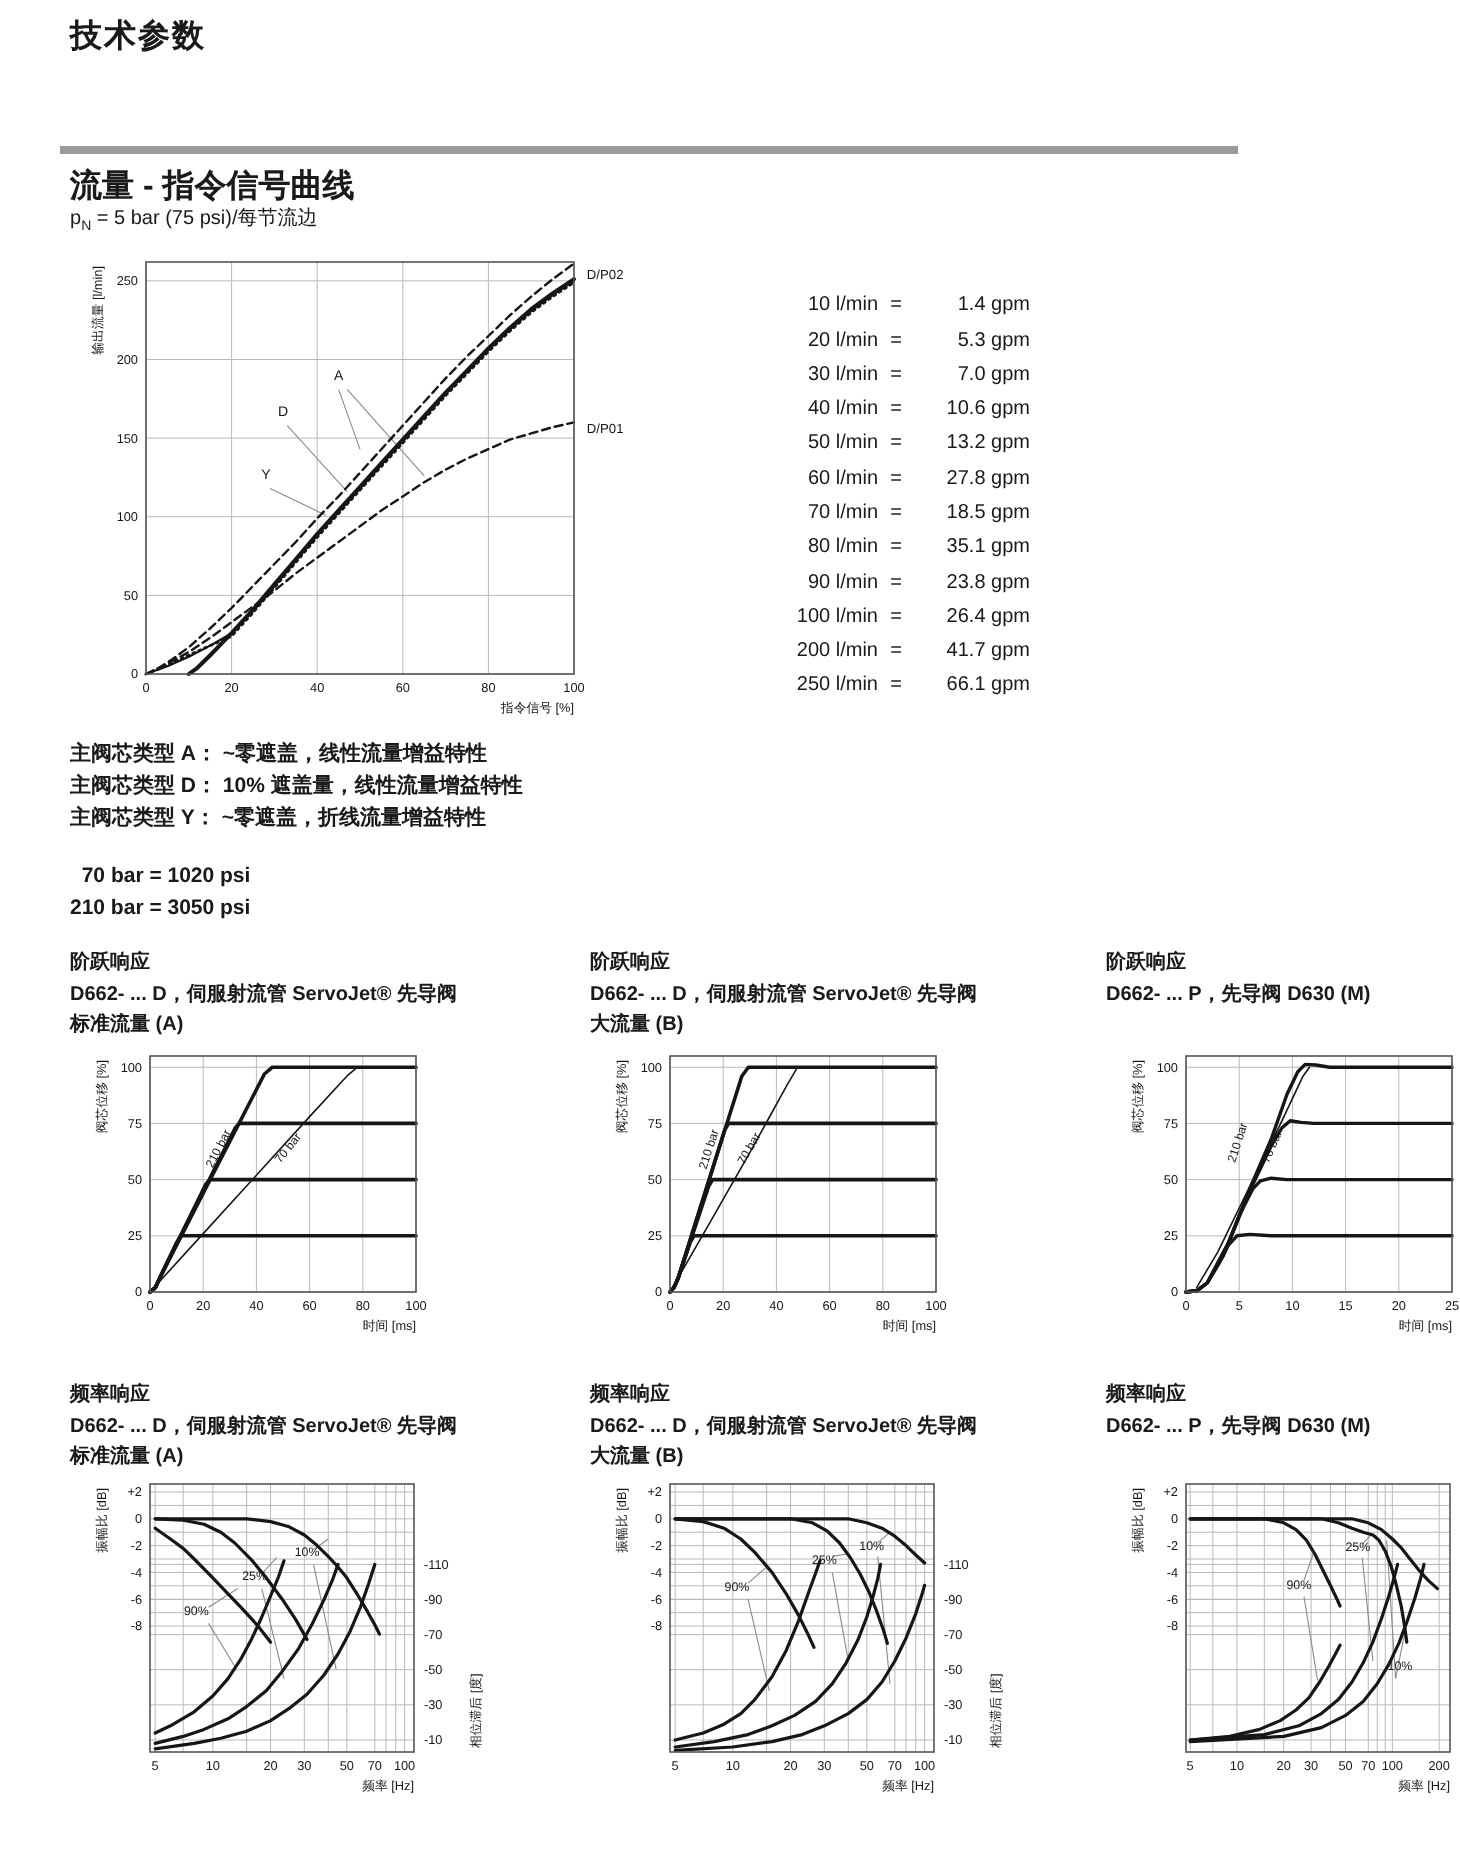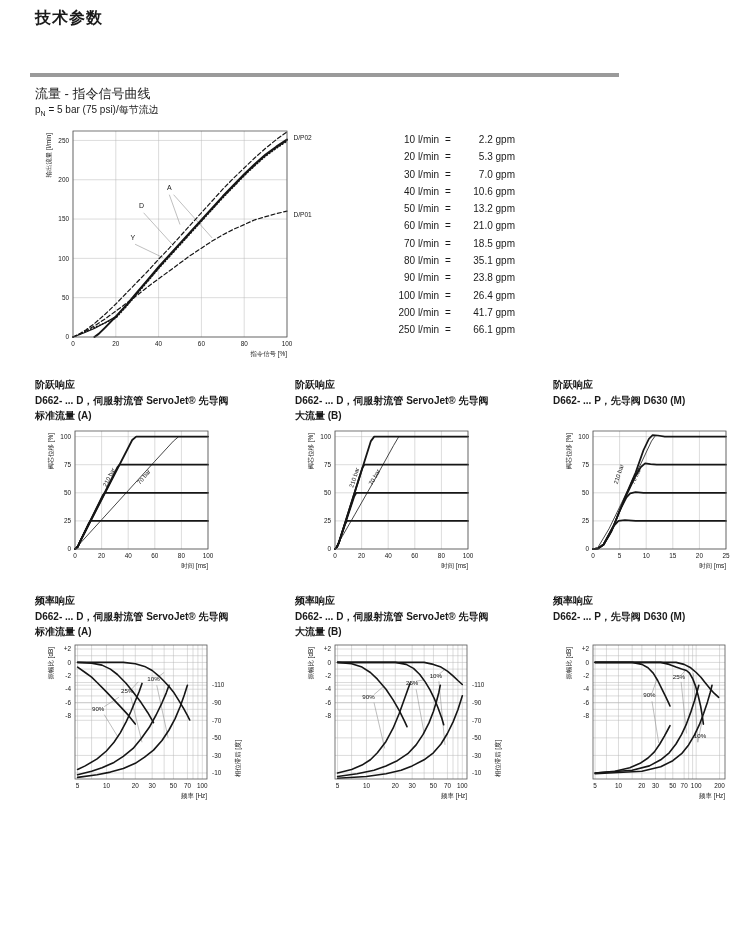--- a/index.html
+++ b/index.html
@@ -1,24 +1,24 @@
 <!DOCTYPE html>
 <html><head>
 <meta charset="utf-8">
 <style>
   html,body{margin:0;padding:0;background:#fff;}
   body{width:730px;height:929px;overflow:hidden;font-family:"Liberation Sans",sans-serif;color:#1a1a1a;}
   .page{position:relative;box-sizing:border-box;width:626px;height:929px;padding:8px 20px 0 35px;}
   .title{font-size:16px;font-weight:700;margin:0;letter-spacing:1px;}
   .rule{height:4px;background:#9a9a9a;margin:44px -13px 9px -5px;}
   .intro{font-weight:700;font-size:10.5px;line-height:17px;margin:0 0 5px 0;}
-  .sec-head{font-weight:400;font-size:13px;line-height:15px;margin:3px 0 2px 0;}
+  .sec-head{font-weight:700;font-size:16px;line-height:15px;margin:3px 0 2px 0;}
   .pn{font-size:10px;line-height:14px;margin:1px 0 2px 0;}
   .pn sub{font-size:7px;}
-  .chart-row{display:flex;align-items:flex-start;}
+  .chart-row{display:flex;align-items:center;}
   .conv{margin-left:42px;margin-top:8px;font-size:10px;line-height:17.3px;}
   .cr{display:grid;grid-template-columns:62px 18px 58px;}
   .c1,.c3{text-align:right;}
   .c2{text-align:center;}
   .notes{font-weight:700;font-size:10.5px;line-height:16px;margin-top:4px;}
   .pressure{font-weight:700;font-size:10.5px;line-height:16px;margin-top:13px;display:inline-block;text-align:right;}
   .cols{display:flex;margin-top:12px;gap:28px;}
   .col{width:232px;flex:0 0 auto;}
   .col.c-2{width:230px;}
   .col.c-3{width:238px;}
@@ -84,21 +84,21 @@
           <text x="106.48" y="85.05343511450381" font-size="7" text-anchor="middle" fill="#161616">D</text>
           <text x="97.92000000000002" y="116.50381679389312" font-size="7" text-anchor="middle" fill="#161616">Y</text>
           <text x="258.42" y="16.64885496183206" font-size="6.6" text-anchor="start" fill="#161616">D/P02</text>
           <text x="258.42" y="93.70229007633588" font-size="6.6" text-anchor="start" fill="#161616">D/P01</text>
         </svg>
       </div>
     <div class="conv" id="conv-body">
         <div class="cr">
           <span class="c1">10 l/min</span>
           <span class="c2">=</span>
-          <span class="c3">2.2 gpm</span>
+          <span class="c3">1.4 gpm</span>
         </div>
         <div class="cr">
           <span class="c1">20 l/min</span>
           <span class="c2">=</span>
           <span class="c3">5.3 gpm</span>
         </div>
         <div class="cr">
           <span class="c1">30 l/min</span>
           <span class="c2">=</span>
           <span class="c3">7.0 gpm</span>
@@ -109,21 +109,21 @@
           <span class="c3">10.6 gpm</span>
         </div>
         <div class="cr">
           <span class="c1">50 l/min</span>
           <span class="c2">=</span>
           <span class="c3">13.2 gpm</span>
         </div>
         <div class="cr">
           <span class="c1">60 l/min</span>
           <span class="c2">=</span>
-          <span class="c3">21.0 gpm</span>
+          <span class="c3">27.8 gpm</span>
         </div>
         <div class="cr">
           <span class="c1">70 l/min</span>
           <span class="c2">=</span>
           <span class="c3">18.5 gpm</span>
         </div>
         <div class="cr">
           <span class="c1">80 l/min</span>
           <span class="c2">=</span>
           <span class="c3">35.1 gpm</span>
@@ -144,21 +144,30 @@
           <span class="c3">41.7 gpm</span>
         </div>
         <div class="cr">
           <span class="c1">250 l/min</span>
           <span class="c2">=</span>
           <span class="c3">66.1 gpm</span>
         </div>
       </div>
   </div>
 
-
+  <div class="notes">
+    <div>主阀芯类型 A： ~零遮盖，线性流量增益特性</div>
+    <div>主阀芯类型 D： 10% 遮盖量，线性流量增益特性</div>
+    <div>主阀芯类型 Y： ~零遮盖，折线流量增益特性</div>
+  </div>
+
+  <div class="pressure">
+    <div>70 bar = 1020 psi</div>
+    <div>210 bar = 3050 psi</div>
+  </div>
 
   <div class="cols">
     <div class="col c-1">
       <div class="col-head">
         <div>阶跃响应</div>
         <div>D662- ... D，伺服射流管 ServoJet® 先导阀</div>
         <div>标准流量 (A)</div>
       </div>
       <div class="chart-host">
           <svg viewBox="0 0 185 156" width="185" height="156">

